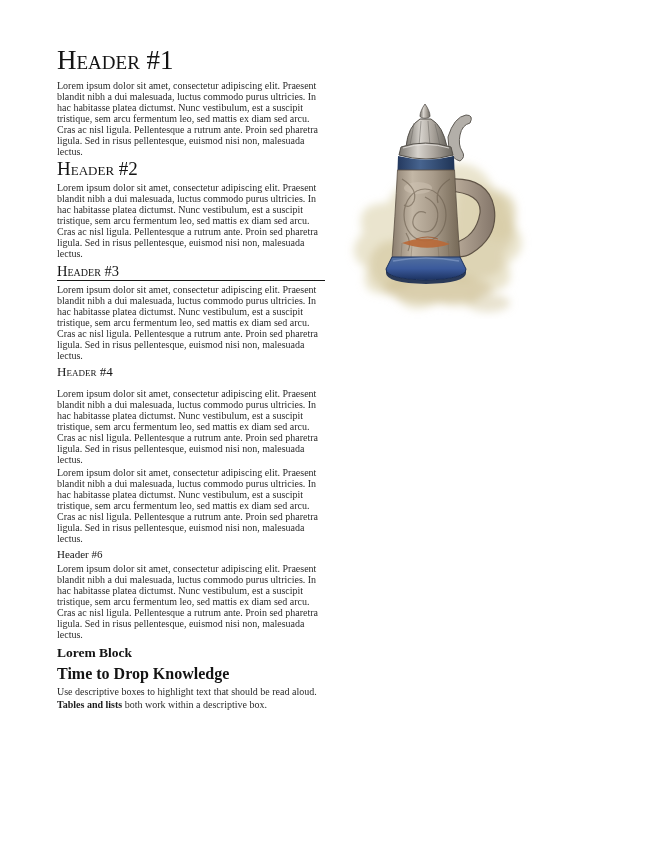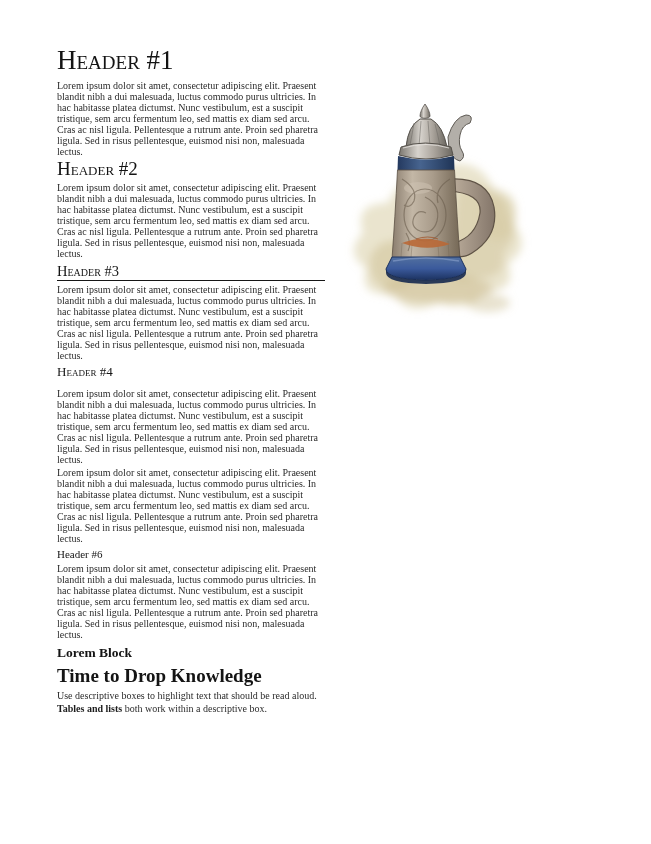--- a/index.html
+++ b/index.html
@@ -25,21 +25,21 @@
     font-variant:small-caps;
     font-weight:normal;
     color:#141414;
   }
   .b-h1{font-size:27px;line-height:1.08;margin:0 0 5px 0;}
   .b-h2{font-size:19px;line-height:1.08;margin:2px 0 2px 0;}
   .b-h3{font-size:14.5px;line-height:1.15;margin:4px 0 3px 0;border-bottom:1.5px solid #161616;padding-bottom:1px;}
   .b-h4{font-size:13px;line-height:1.15;margin:4px 0 8px 0;}
   .b-h5{font-size:13.5px;line-height:1.15;margin:5px 0 2px 0;font-weight:bold;color:#141414;}
   .b-h6{font-size:11px;line-height:1.2;margin:4px 0 2px 0;font-weight:normal;color:#141414;}
-  .b-h5b{font-size:19px;line-height:1.15;margin:4px 0 3px 0;font-weight:bold;color:#141414;}
+  .b-h5b{font-size:16px;line-height:1.15;margin:4px 0 3px 0;font-weight:bold;color:#141414;}
   .b-p strong{font-weight:bold;color:#1d1d1d;}
   .artwork{
     position:absolute;
     left:338px;top:93px;width:202px;height:226px;
   }
   .artwork svg{display:block;width:100%;height:100%;}
 </style>
 </head>
 <body>
 

